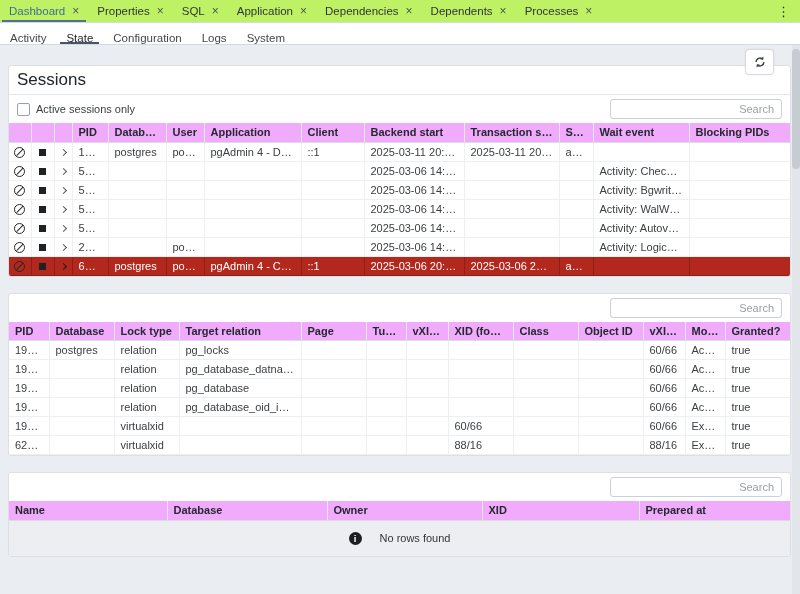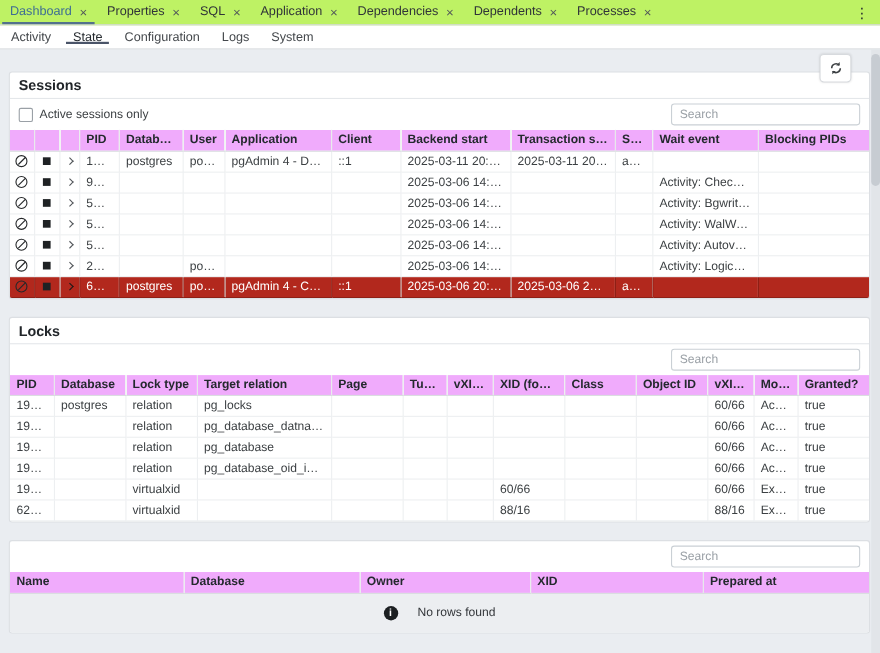--- a/index.html
+++ b/index.html
@@ -11,42 +11,42 @@
     display:flex; align-items:stretch; position:relative; }
   .main-tab { display:flex; align-items:center; padding:0 9px; font-size:11.5px; color:#303438;
     cursor:pointer; position:relative; }
   .main-tab .close { margin-left:7px; font-size:12px; color:#50555a; line-height:1; }
   .main-tab.active { color:#3e6d94; }
   .main-tab.active::after { content:""; position:absolute; left:2px; right:2px; bottom:0; height:2px; background:#53718c; }
   .kebab { position:absolute; right:4px; top:0; height:100%; display:flex; align-items:center;
     padding:0 6px; font-size:13px; color:#24292e; cursor:pointer; }
 
   
-  .sub-tabbar { height:22px; background:#fff; border-bottom:1px solid #d6d9dd; display:flex; align-items:center; }
+  .sub-tabbar { height:22px; background:#fff; border-bottom:1px solid #d6d9dd; display:flex; align-items:flex-end; }
   .sub-tab { display:flex; align-items:center; padding:0 10px; font-size:11.5px; color:#44484c; cursor:pointer; position:relative; }
   .sub-tab.active { color:#24292e; }
   .sub-tab.active::after { content:""; position:absolute; left:4px; right:4px; bottom:0; height:2px; background:#4a5468; }
 
   
   .content { position:relative; height:549px; padding:20px 9px 0 8px; }
   .refresh-btn { position:absolute; top:4px; right:26px; width:29px; height:26px; background:#fff;
     border:1px solid #d7dade; border-radius:4px; display:flex; align-items:center; justify-content:center;
     cursor:pointer; z-index:3; box-shadow:0 0 2px rgba(0,0,0,.08); }
   .scrollbar-track { position:absolute; top:0; right:0; width:8px; height:549px; background:#e2e5e9; }
   .scrollbar-thumb { position:absolute; top:4px; right:0; width:8px; height:120px; background:#c7ccd2; border-radius:4px; }
 
   
   .card { background:#fff; border:1px solid #dcdfe3; border-radius:3px; margin-bottom:16px; overflow:hidden; }
-  .card-header { padding:4px 8px; font-size:13px; font-weight:bold; color:#212529; border-bottom:1px solid #e4e7ea; }
+  .card-header { padding:4px 8px; font-size:17px; font-weight:normal; color:#212529; border-bottom:1px solid #e4e7ea; }
   .card-controls { display:flex; align-items:center; justify-content:space-between; padding:4px 8px; min-height:27px; }
   .card-controls.right-only { justify-content:flex-end; }
   .filter { display:flex; align-items:center; gap:6px; font-size:11px; color:#3c4043; }
   .checkbox { width:13px; height:13px; border:1px solid #9aa0a6; border-radius:2px; background:#fff; display:inline-block; cursor:pointer; }
   .search-input { width:172px; height:20px; border:1px solid #cad0d5; border-radius:3px; font-size:11px;
-    padding:0 7px; font-family:"Liberation Sans", sans-serif; color:#3c4043; outline:none; }
+    padding:0 7px; font-family:"Liberation Sans", sans-serif; color:#3c4043; outline:none;text-align:right; }
   .search-input::placeholder { color:#9aa0a6; }
 
   
   table { width:100%; border-collapse:collapse; table-layout:fixed; font-size:11px; }
   th { text-align:left; font-weight:bold; color:#24292e; padding:2px 6px; height:19px;
     border-right:1px solid #e7e9eb; border-bottom:1px solid #dadde0; white-space:nowrap; overflow:hidden; text-overflow:ellipsis; background:#f0abfc; }
   td { padding:2px 6px; height:19px; color:#3c4043; border-right:1px solid #edeff1; border-bottom:1px solid #edeff1;
     white-space:nowrap; overflow:hidden; text-overflow:ellipsis; background:#fff; }
   th:last-child, td:last-child { border-right:none; }
   .icon-cell { text-align:center; padding:2px 2px; }
@@ -180,21 +180,21 @@
             <td>2025-03-11 20:15:46 …</td>
             <td>2025-03-11 20:22:36 …</td>
             <td>active</td>
             <td></td>
             <td></td>
           </tr>
           <tr>
             <td class="icon-cell"><span class="icon-cancel"></span></td>
             <td class="icon-cell"><span class="icon-stop"></span></td>
             <td class="icon-cell"><span class="icon-chevron"></span></td>
-            <td>97880</td>
+            <td>53452</td>
             <td></td>
             <td></td>
             <td></td>
             <td></td>
             <td>2025-03-06 14:10:11 …</td>
             <td></td>
             <td></td>
             <td>Activity: Checkpointe…</td>
             <td></td>
           </tr>
@@ -271,21 +271,20 @@
             <td>2025-03-06 20:44:25 …</td>
             <td>active</td>
             <td></td>
             <td></td>
           </tr>
         </tbody>
     </table>
   </div>
 
   <div class="card">
-    <div class="card-header">Locks</div>
     <div class="card-controls right-only">
       <input class="search-input" type="text" placeholder="Search" style="">
     </div>
     <table>
         <colgroup>
           <col style="width: 40px;">
           <col style="width: 65px;">
           <col style="width: 65px;">
           <col style="width: 122px;">
           <col style="width: 65px;">

